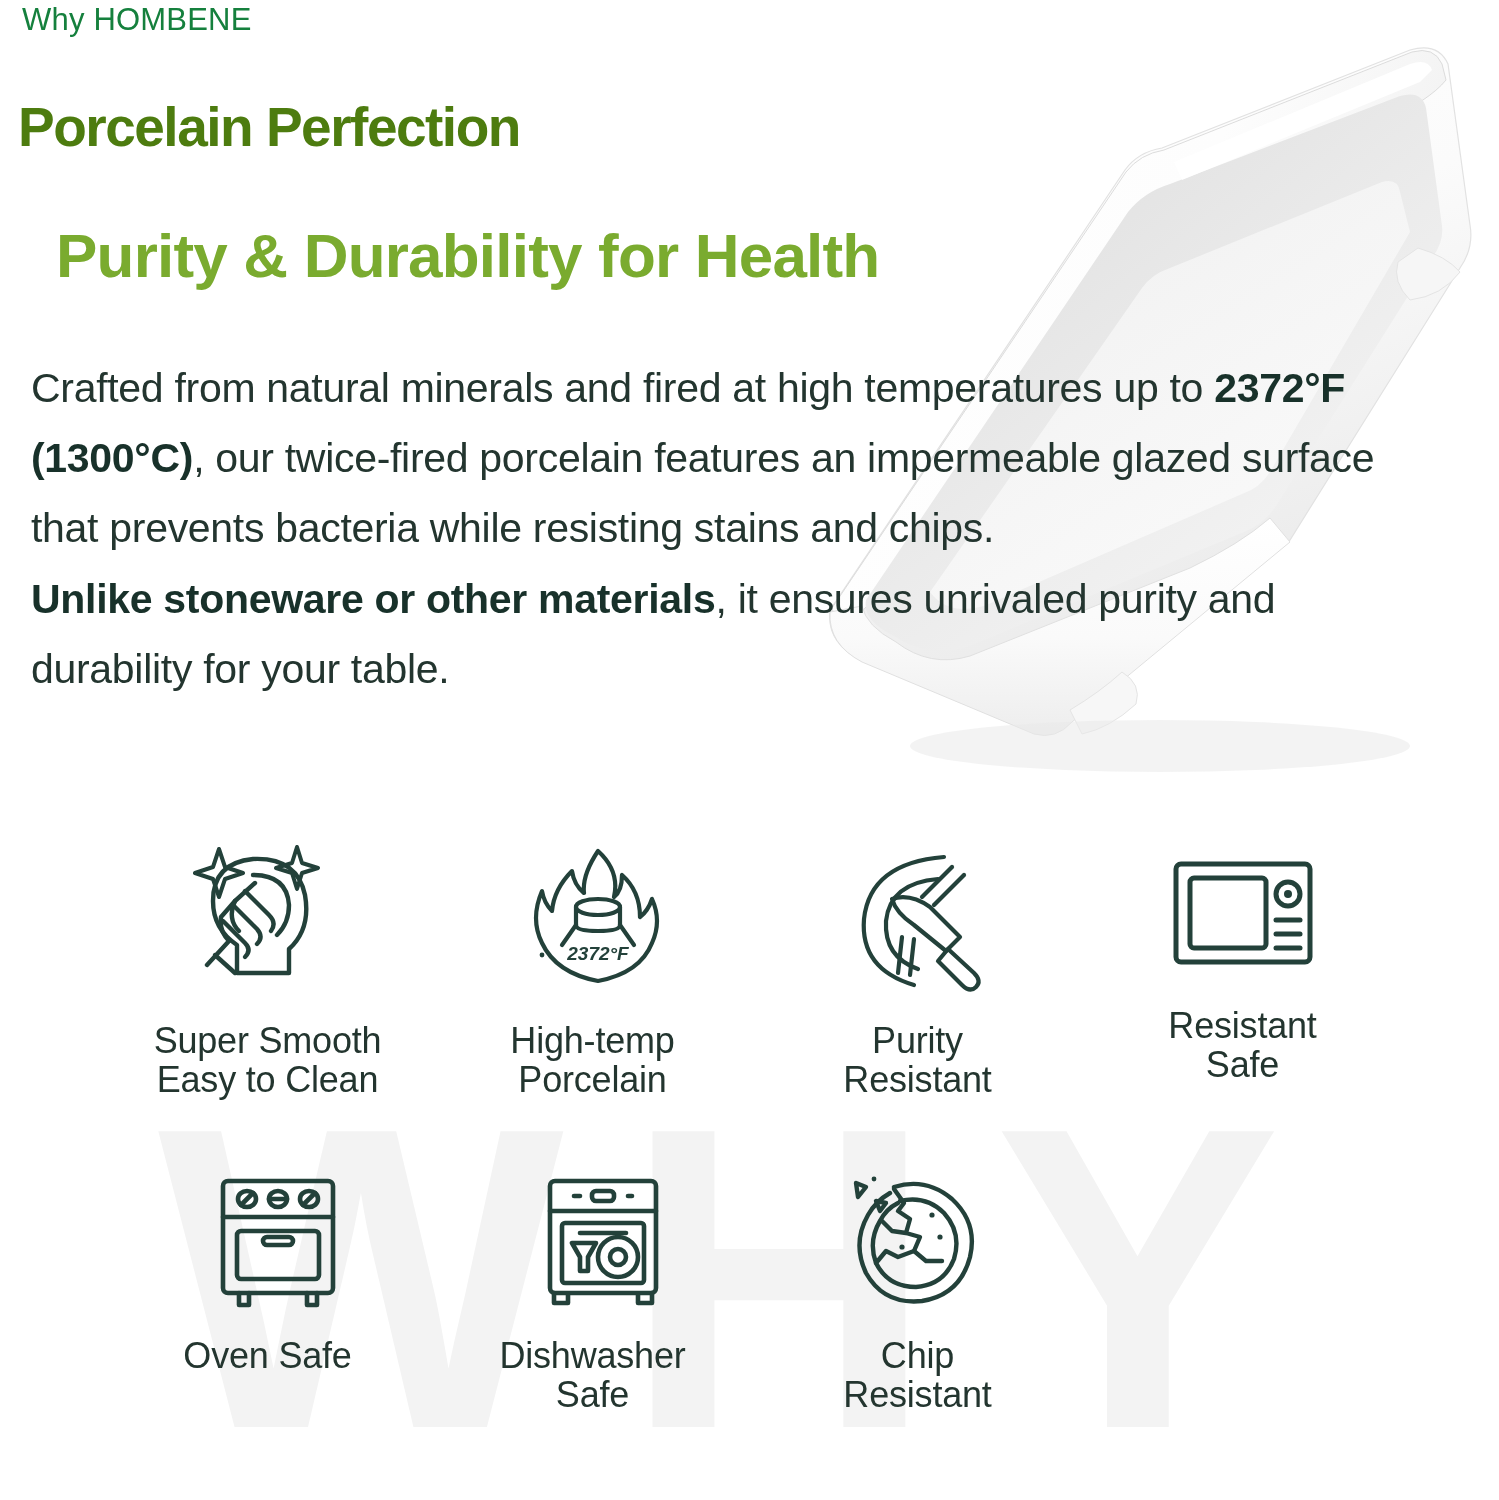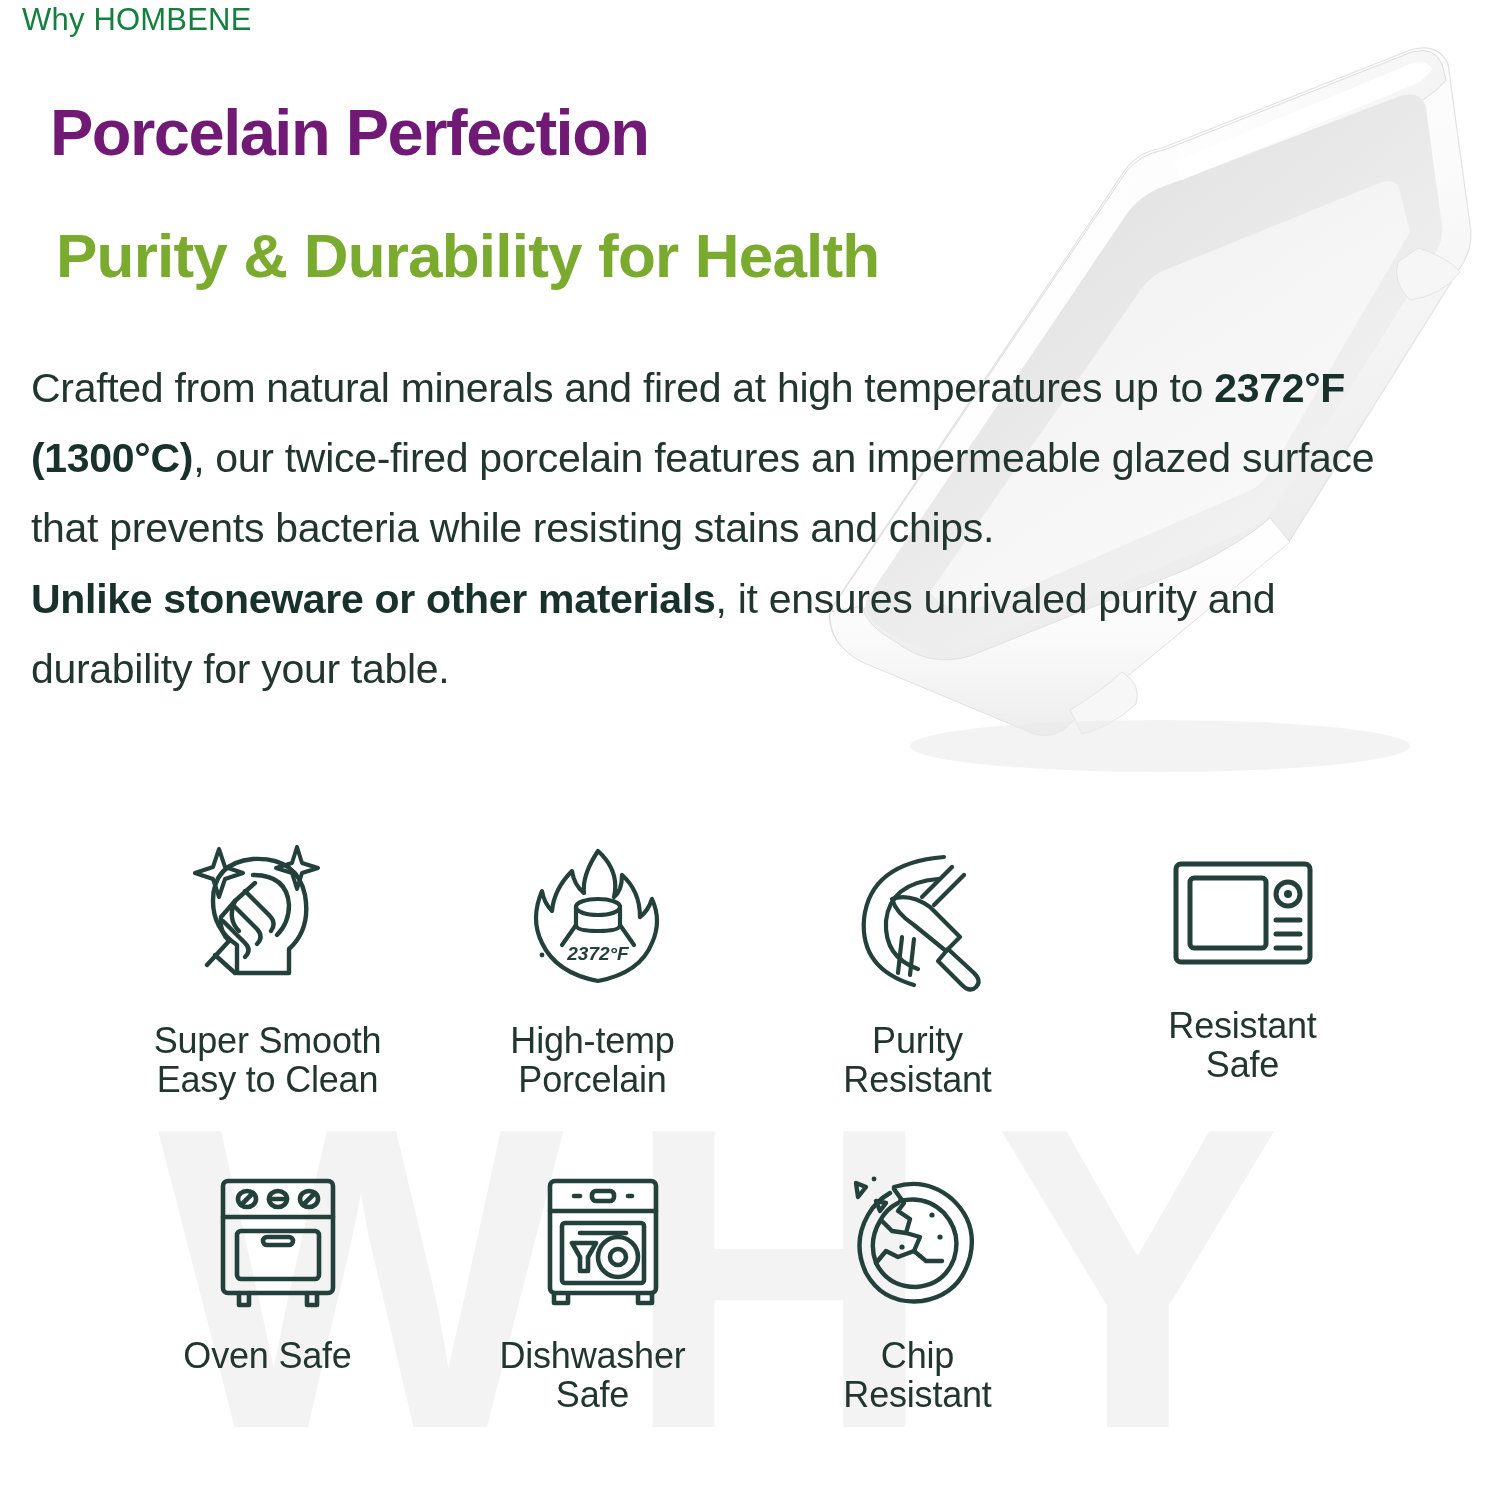--- a/index.html
+++ b/index.html
@@ -68,27 +68,26 @@
     letter-spacing: 0.2px;
     white-space: nowrap;
   }
 
   
   .headline {
     position: absolute;
     left: 18px;
     top: 100px;
     z-index: 5;
-    font-size: 65px;
+    font-size: 55px;
     font-weight: 700;
-    color: #701a75;
+    color: #4d7c0f;
     letter-spacing: -1.5px;
     line-height: 1;
     white-space: nowrap;
-    margin-left: 32px;
   }
 
   .subheadline {
     position: absolute;
     left: 20px;
     top: 225px;
     z-index: 5;
     font-size: 62px;
     font-weight: 700;
     color: #7aab2f;

